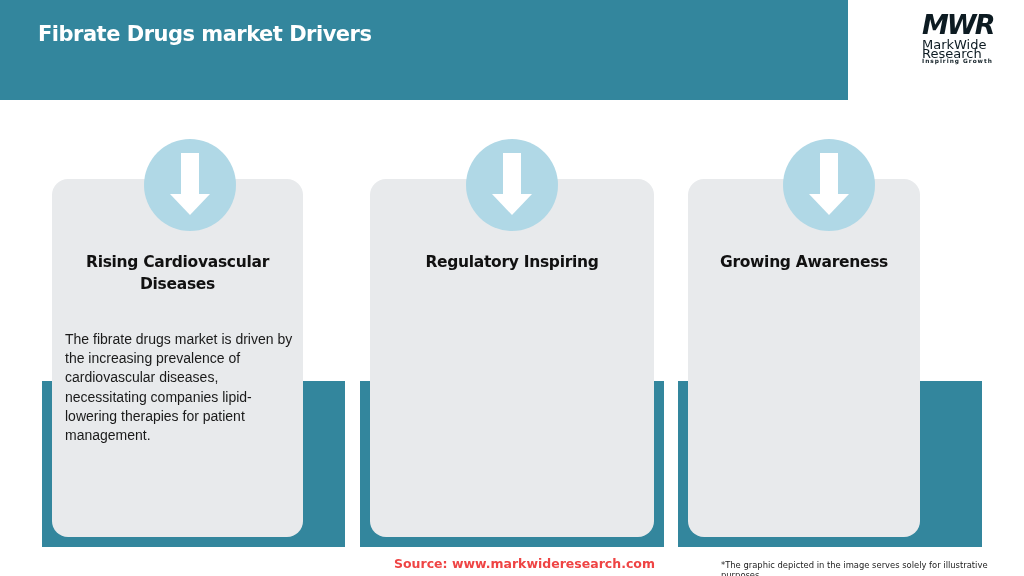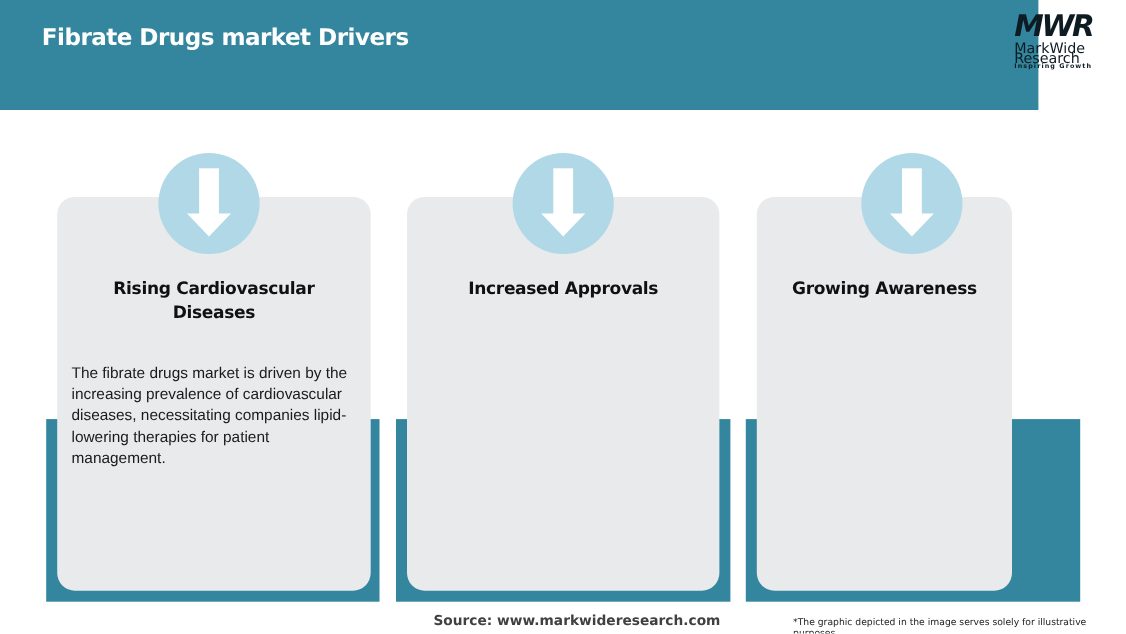--- a/index.html
+++ b/index.html
@@ -1,59 +1,59 @@
 <!DOCTYPE html>
 <html><head>
 <meta charset="utf-8">
 <style>
   * { box-sizing: border-box; margin: 0; padding: 0; }
   html, body { width: 1024px; height: 576px; overflow: hidden; background: #ffffff; }
   body { position: relative; font-family: "Liberation Sans", sans-serif; }
 
   .header {
-    position: absolute; left: 0; top: 0; width: 944px; height: 100px;
+    position: absolute; left: 0; top: 0; width: 848px; height: 100px;
     background: #33869d;
   }
   .header-title {
     position: absolute; left: 38px; top: 22px;
     font-family: "DejaVu Sans", sans-serif; font-weight: bold;
     font-size: 21px; color: #ffffff; letter-spacing: -0.5px;
   }
   .logo { position: absolute; left: 922px; top: 10px; width: 90px; height: 50px; text-align: left; }
   .logo-mark {
     font-family: "DejaVu Sans", sans-serif; font-weight: bold; font-style: italic;
     font-size: 27px; color: #0d1b22; letter-spacing: -2px; line-height: 30px;
   }
   .logo-name { font-family: "DejaVu Sans", sans-serif; font-weight: normal; font-size: 13px; color: #0d1b22; line-height: 9px; }
   .logo-tag { font-family: "DejaVu Sans", sans-serif; font-weight: bold; font-size: 5.8px; color: #0d1b22; letter-spacing: 1px; line-height: 7px; }
 
   .teal-back { position: absolute; top: 381px; height: 166px; background: #33869d; }
   .card {
-    position: absolute; top: 179px; height: 358px; width: 285px;
+    position: absolute; top: 179px; height: 358px; width: 251px;
     background: #e8eaec; border-radius: 16px;
   }
   .card-icon {
     position: absolute; top: 139px; width: 92px; height: 92px;
     border-radius: 50%; background: #b0d8e6;
   }
   .card-icon svg { position: absolute; left: 0; top: 0; }
   .card-title {
     position: absolute; top: 73px; left: 20px; right: 20px;
     text-align: center; font-family: "DejaVu Sans", sans-serif; font-weight: bold;
     font-size: 15.5px; line-height: 22px; color: #111111; letter-spacing: -0.3px;
   }
   .card-body {
     position: absolute; top: 151px; left: 13px; right: 10px;
     font-family: "Liberation Sans", sans-serif; font-size: 14px; line-height: 19.2px;
     color: #1a1a1a;
   }
 
   .source {
     position: absolute; left: 394px; top: 556px;
-    font-family: "DejaVu Sans", sans-serif; font-weight: bold; font-size: 12.5px; color: #404040;
+    font-family: "DejaVu Sans", sans-serif; font-weight: bold; font-size: 12.5px; color: #ef4444;
   }
   .disclaimer {
     position: absolute; left: 721px; top: 560px;
     font-family: "DejaVu Sans", sans-serif; font-size: 8.4px; color: #222222;
   }
 </style>
 </head>
 <body>
 
 <div class="header">
@@ -72,21 +72,21 @@
 </div>
 <div class="card-icon" style="left:144px;">
   <svg width="92" height="92" viewBox="0 0 92 92">
     <rect x="37" y="14" width="18" height="42" fill="#ffffff"></rect>
     <polygon points="26,55 66,55 46,76" fill="#ffffff"></polygon>
   </svg>
 </div>
 
 <div class="teal-back" style="left:360px; width:304px;"></div>
 <div class="card" style="left:370px; width:284px;">
-  <div class="card-title" style="top:72px;">Increased Approvals</div>
+  <div class="card-title" style="top:72px;">Regulatory Inspiring</div>
 </div>
 <div class="card-icon" style="left:466px;">
   <svg width="92" height="92" viewBox="0 0 92 92">
     <rect x="37" y="14" width="18" height="42" fill="#ffffff"></rect>
     <polygon points="26,55 66,55 46,76" fill="#ffffff"></polygon>
   </svg>
 </div>
 
 <div class="teal-back" style="left:678px; width:304px;"></div>
 <div class="card" style="left:688px; width:232px;">

